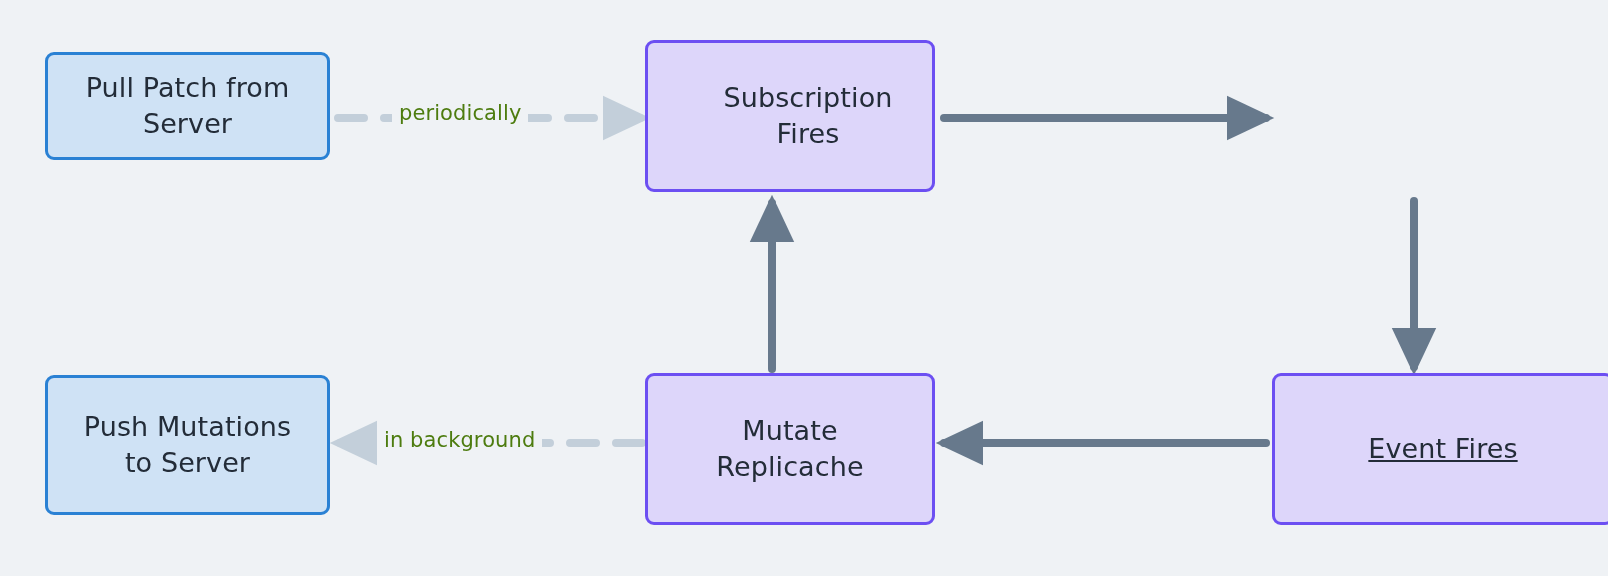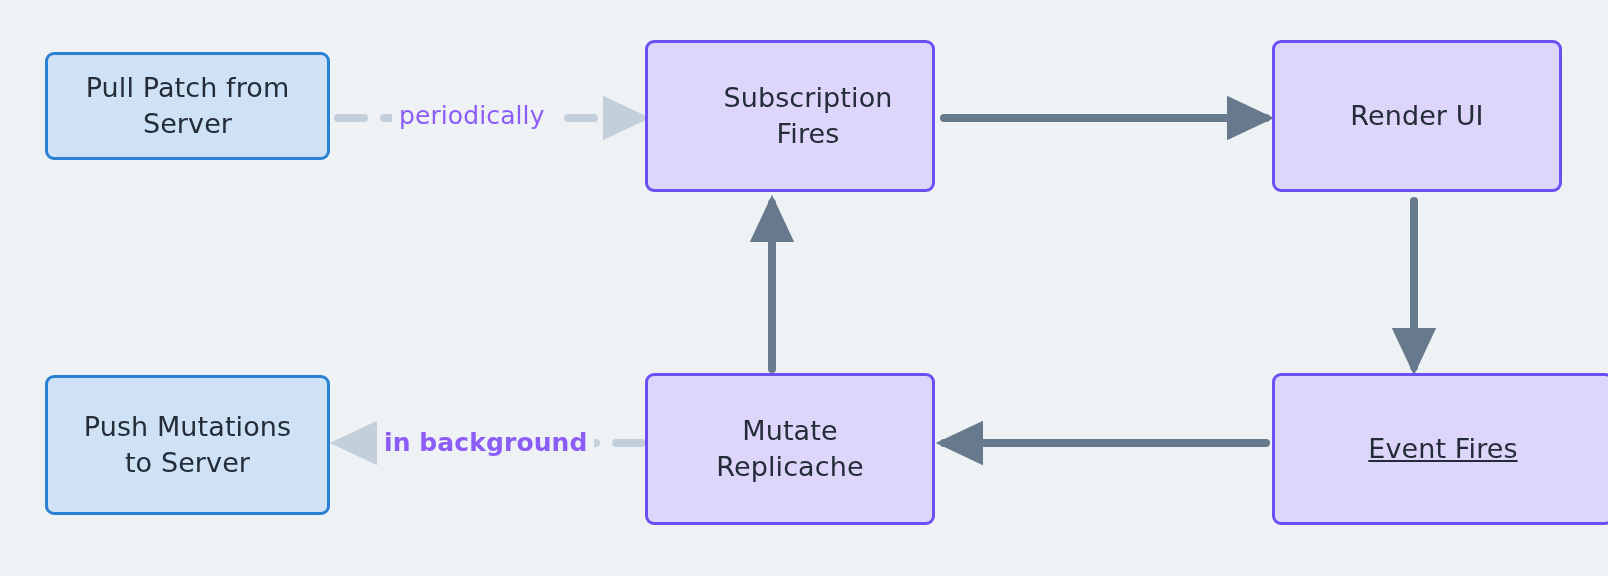--- a/index.html
+++ b/index.html
@@ -47,39 +47,39 @@
     background: #ddd6fa;
     border: 3px solid #6c4ff2;
   }
   .node-label {
     display: block;
     padding: 0 12px;
     white-space: pre-line;
   }
   .edge-label {
     position: absolute;
-    font-size: 25px;
-    color: #8b5cf6;
+    font-size: 21px;
+    color: #4d7c0f;
     background: #eff2f5;
     padding: 1px 7px;
     white-space: nowrap;
     letter-spacing: 0.1px;
   }
 
   
   #node-pull       { left: 45px;   top: 52px;  width: 285px; height: 108px; }
   #node-subscription { left: 645px; top: 40px;  width: 290px; height: 152px; padding-left: 36px; }
   #node-render     { left: 1272px; top: 40px;  width: 290px; height: 152px; }
   #node-push       { left: 45px;   top: 375px; width: 285px; height: 140px; text-align: center; }
   #node-mutate     { left: 645px;  top: 373px; width: 290px; height: 152px; }
   #node-event      { left: 1272px; top: 373px; width: 342px; height: 152px; text-decoration: underline; }
 
   
   #label-periodically { left: 392px; top: 100px; }
-  #label-in-background { left: 377px; top: 427px; font-weight: bold; }
+  #label-in-background { left: 377px; top: 427px; }
 </style>
 </head>
 <body>
 
 <div id="diagram-root">
 
   <svg class="edge-layer" viewBox="0 0 1608 576" width="1608" height="576" xmlns="http://www.w3.org/2000/svg">
     <defs>
       <marker id="arrow-solid" viewBox="0 0 12 12" refX="9.5" refY="6" markerWidth="6.2" markerHeight="6.2" orient="auto-start-reverse">
         <path d="M 0 0.6 L 11.5 6 L 0 11.4 z" fill="#67798c"></path>
@@ -105,23 +105,20 @@
   <div class="node node-blue" id="node-pull">
     <span class="node-label">Pull Patch from
 Server</span>
   </div>
 
   <div class="node node-purple" id="node-subscription">
     <span class="node-label">Subscription
 Fires</span>
   </div>
 
-  <div class="node node-purple" id="node-render">
-    <span class="node-label">Render UI</span>
-  </div>
 
   <div class="node node-blue" id="node-push">
     <span class="node-label">Push Mutations
 to Server</span>
   </div>
 
   <div class="node node-purple" id="node-mutate">
     <span class="node-label">Mutate
 Replicache</span>
   </div>

